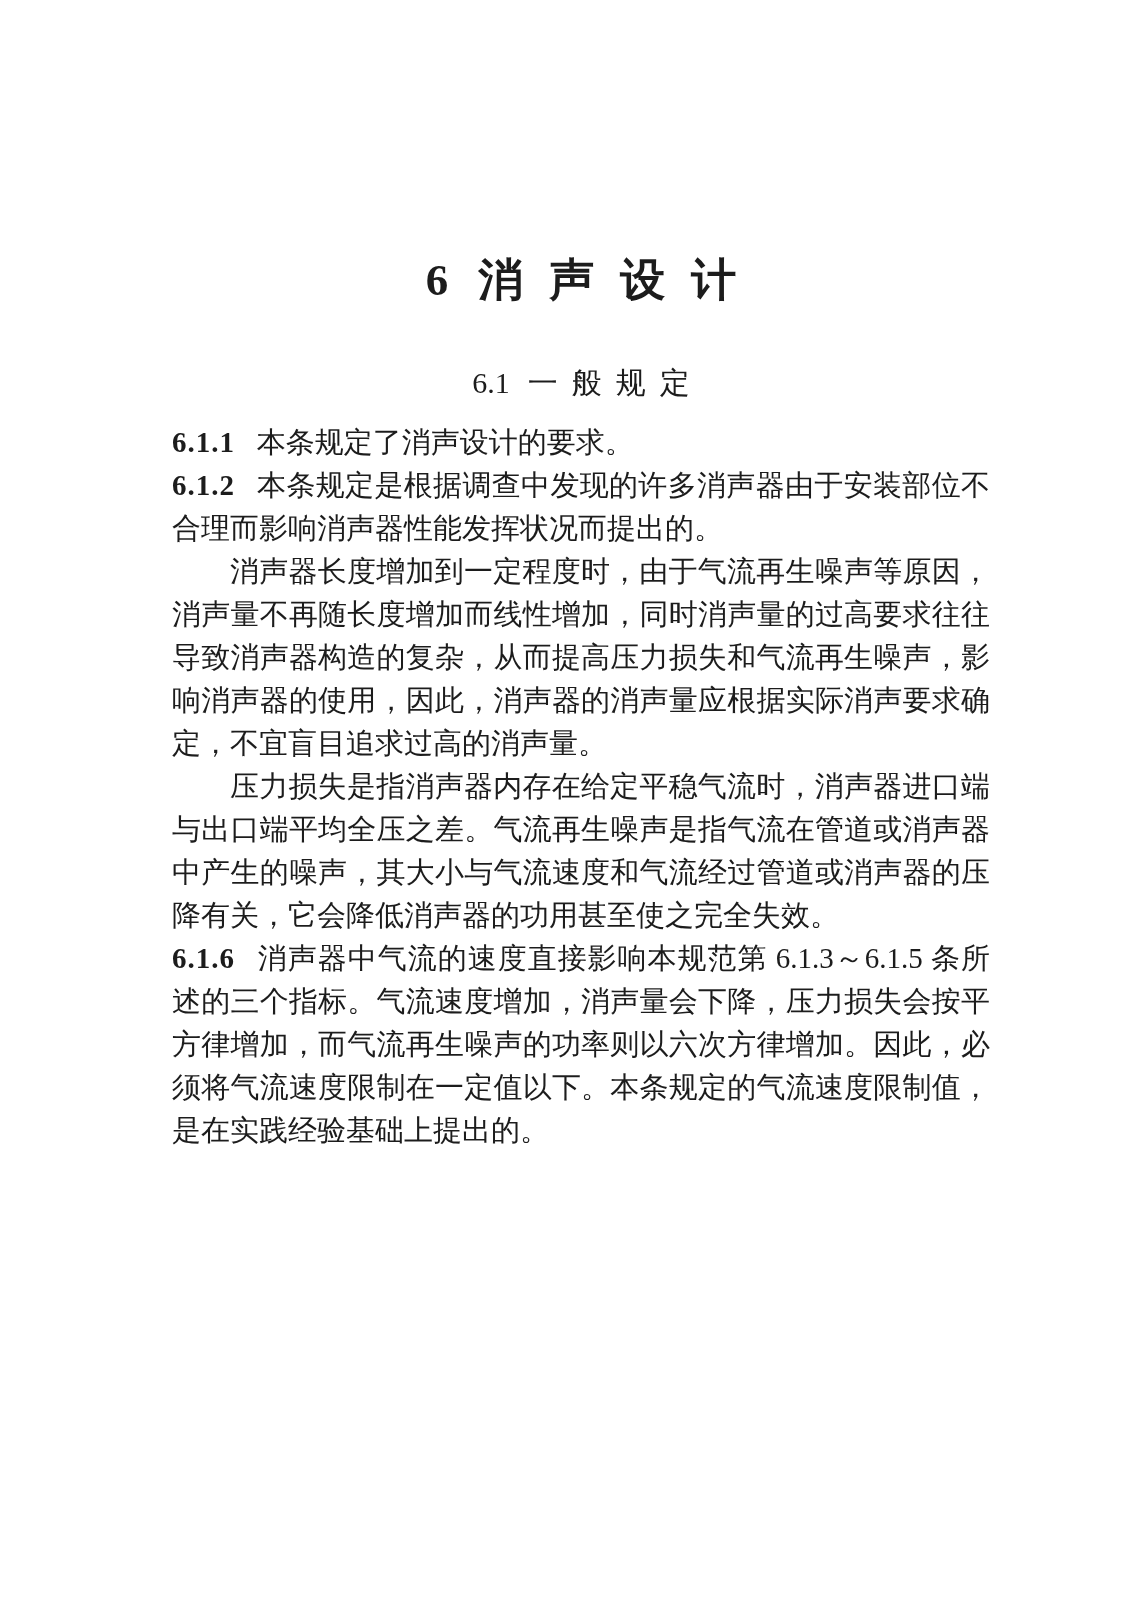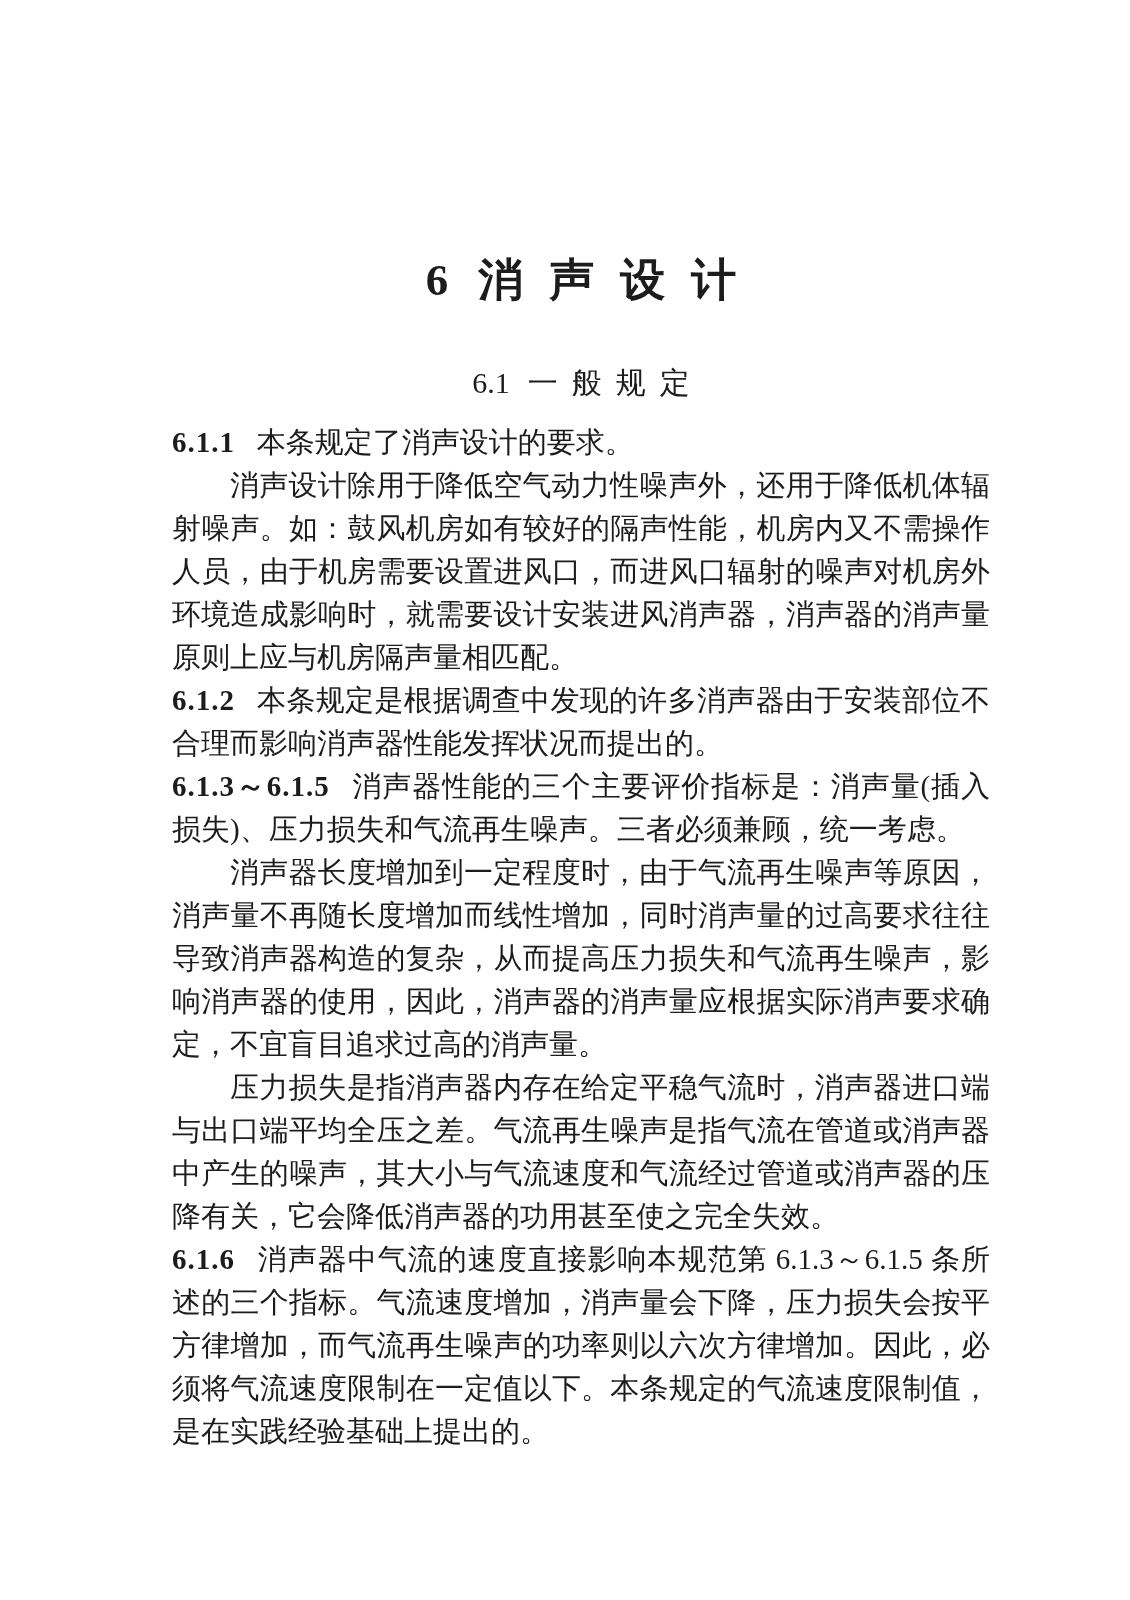--- a/index.html
+++ b/index.html
@@ -99,23 +99,21 @@
     <div class="chapter-title">
       <span class="num">6</span><span class="name">消声设计</span>
     </div>
 
     <div class="section-heading">
       <span class="num">6.1</span><span class="name">一般规定</span>
     </div>
 
     <div class="body-text">
       <p><span class="para-label">6.1.1</span><span class="para-text">本条规定了消声设计的要求。</span></p>
-      <p class="indent"><span class="para-text">消声设计除用于降低空气动力性噪声外，还用于降低机体辐射噪声。如：鼓风机房如有较好的隔声性能，机房内又不需操作人员，由于机房需要设置进风口，而进风口辐射的噪声对机房外环境造成影响时，就需要设计安装进风消声器，消声器的消声量原则上应与机房隔声量相匹配。</span></p>
       <p><span class="para-label">6.1.2</span><span class="para-text">本条规定是根据调查中发现的许多消声器由于安装部位不合理而影响消声器性能发挥状况而提出的。</span></p>
-      <p><span class="para-label">6.1.3～6.1.5</span><span class="para-text">消声器性能的三个主要评价指标是：消声量(插入损失)、压力损失和气流再生噪声。三者必须兼顾，统一考虑。</span></p>
       <p class="indent"><span class="para-text">消声器长度增加到一定程度时，由于气流再生噪声等原因，消声量不再随长度增加而线性增加，同时消声量的过高要求往往导致消声器构造的复杂，从而提高压力损失和气流再生噪声，影响消声器的使用，因此，消声器的消声量应根据实际消声要求确定，不宜盲目追求过高的消声量。</span></p>
       <p class="indent"><span class="para-text">压力损失是指消声器内存在给定平稳气流时，消声器进口端与出口端平均全压之差。气流再生噪声是指气流在管道或消声器中产生的噪声，其大小与气流速度和气流经过管道或消声器的压降有关，它会降低消声器的功用甚至使之完全失效。</span></p>
       <p><span class="para-label">6.1.6</span><span class="para-text">消声器中气流的速度直接影响本规范第 6.1.3～6.1.5 条所述的三个指标。气流速度增加，消声量会下降，压力损失会按平方律增加，而气流再生噪声的功率则以六次方律增加。因此，必须将气流速度限制在一定值以下。本条规定的气流速度限制值，是在实践经验基础上提出的。</span></p>
     </div>
 
   </div>
 
   <div class="page-number">43</div>
   <div class="corner-speck"></div>
 </div>

